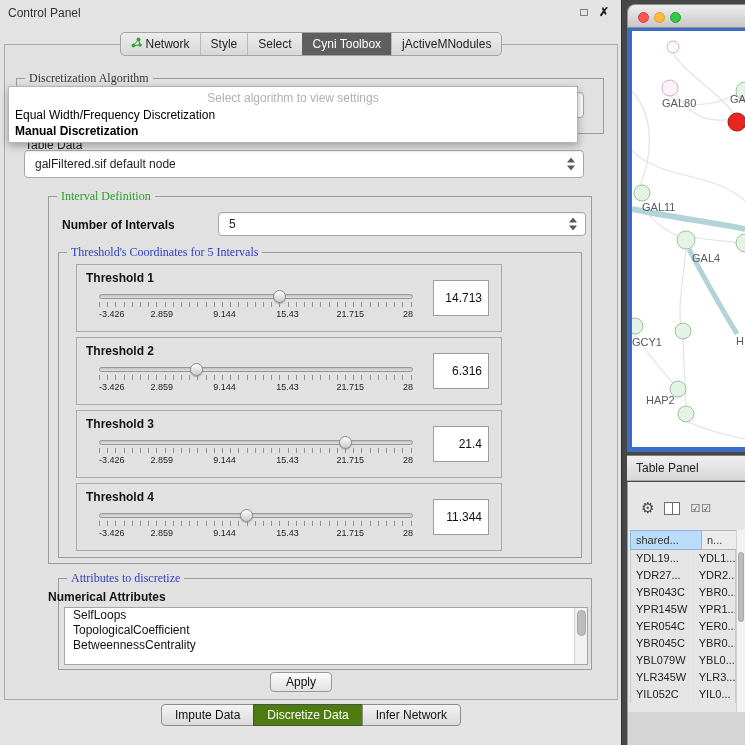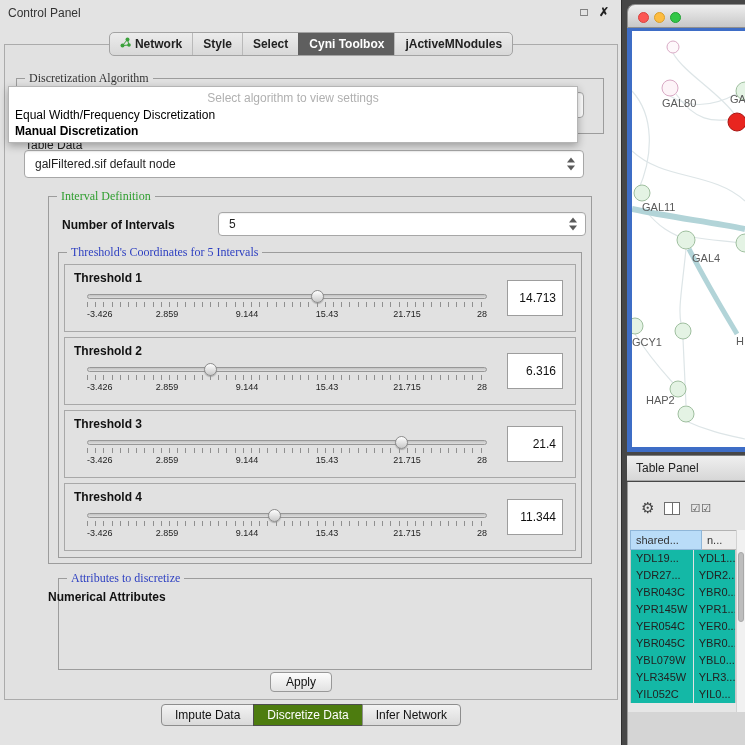--- a/index.html
+++ b/index.html
@@ -7,21 +7,21 @@
 
   
   .cp{position:absolute;left:0;top:0;width:622px;height:745px;background:#e3e3e3;border-right:1px solid #2e2e2e;}
   .cp-title{position:absolute;left:8px;top:6px;font-size:12px;color:#333;}
   .winbtn{position:absolute;top:5px;font-size:12px;color:#222;cursor:default;width:16px;text-align:center;}
   .pane{position:absolute;left:4px;top:44px;width:614px;height:656px;border:1px solid #ababab;background:#e1e1e1;}
 
   
   .tabrow{position:absolute;left:0;top:32px;width:622px;display:flex;justify-content:center;z-index:5;}
   .tabgroup{display:inline-flex;border:1px solid #a3a3a3;border-radius:5px;background:linear-gradient(#ececec,#d8d8d8);overflow:hidden;}
-  .tab{font-size:12px;color:#222;padding:4px 10px;border-left:1px solid #b9b9b9;display:flex;align-items:flex-start;gap:4px;cursor:default;white-space:nowrap;font-weight:bold;}
+  .tab{font-size:12px;color:#222;padding:4px 10px;border-left:1px solid #b9b9b9;display:flex;align-items:flex-start;gap:4px;cursor:default;white-space:nowrap;}
   .tab:first-child{border-left:none;}
   .tab.sel{background:#5f5f5f;color:#fff;border-left-color:#5f5f5f;}
 
   
   .group{position:absolute;border:1px solid #9c9c9c;}
   .gtitle{position:absolute;top:-8px;left:8px;background:#e1e1e1;padding:0 4px;font-size:12px;color:#333;white-space:nowrap;font-family:Liberation Serif, serif;}
 
   
   .combo{position:absolute;background:#fff;border:1px solid #a7a7a7;border-radius:4px;font-size:12px;color:#222;display:flex;align-items:center;padding:0 10px;box-shadow:inset 0 1px 1px rgba(0,0,0,.06);}
   .spin{position:absolute;right:7px;top:50%;transform:translateY(-50%);width:9px;height:13px;}
@@ -29,21 +29,21 @@
   .spin:before{top:0;border-bottom:5px solid #5a5a5a;}
   .spin:after{bottom:0;border-top:5px solid #5a5a5a;}
 
   
   .popup{position:absolute;left:8px;top:86px;width:570px;background:#fff;border:1px solid #b5b5b5;box-shadow:0 3px 8px rgba(0,0,0,.3);z-index:50;padding:2px 0 3px 0;}
   .popup .prompt{font-size:12px;color:#b0b0b0;text-align:center;padding:2px 0;}
   .popup .opt{font-size:12px;color:#000;padding:1px 6px;cursor:default;}
   .popup .opt.b{font-weight:bold;}
 
   
-  .thr{position:absolute;left:64px;width:512px;height:68px;border:1px solid #a8a8a8;background:#e1e1e1;}
+  .thr{position:absolute;left:76px;width:426px;height:68px;border:1px solid #a8a8a8;background:#e1e1e1;}
   .thr-label{position:absolute;left:9px;top:6px;font-size:12px;font-weight:bold;color:#111;}
   .rail{position:absolute;left:22px;right:88px;top:29px;height:5px;background:linear-gradient(#c3c3c3,#dedede);border:1px solid #979797;border-radius:3px;}
   .handle{position:absolute;top:-5px;width:13px;height:13px;border-radius:50%;background:linear-gradient(#fefefe,#c9c9c9);border:1px solid #8c8c8c;box-shadow:0 1px 1px rgba(0,0,0,.25);}
   .ticks{position:absolute;left:22px;right:88px;top:37px;height:5px;background:repeating-linear-gradient(90deg,#8f8f8f 0 1px,transparent 1px 8.2px);}
   .ticklabels{position:absolute;left:22px;right:88px;top:44px;height:12px;font-size:9px;color:#222;}
   .ticklabels span{position:absolute;transform:translateX(-50%);white-space:nowrap;}
   .thrval{position:absolute;right:12px;top:15px;width:56px;height:36px;border:1px solid #9d9d9d;background:#fff;font-size:12px;text-align:right;padding:0 6px;color:#111;}
 
   
   .listbox{position:absolute;background:#fff;border:1px solid #a5a5a5;overflow:hidden;}
@@ -67,21 +67,21 @@
   .netcanvas{position:absolute;left:5px;top:3px;width:113px;height:416px;background:#fff;}
 
   .tp-header{position:absolute;left:627px;top:455px;width:118px;height:26px;background:linear-gradient(#efefef,#d7d7d7);border-top:1px solid #7f7f7f;border-bottom:1px solid #a8a8a8;font-size:12px;color:#222;line-height:25px;padding-left:9px;}
   .tp-body{position:absolute;left:627px;top:482px;width:118px;height:263px;background:#e6e6e6;border-left:1px solid #9a9a9a;}
   .tp-toolbar{position:absolute;left:627px;top:493px;width:118px;height:30px;display:flex;align-items:center;gap:10px;padding-left:14px;}
   .tcol-icon{width:16px;height:13px;background:#fff;border:1px solid #6e6e6e;position:relative;}
   .tcol-icon:before{content:"";position:absolute;left:7px;top:0;bottom:0;width:1px;background:#6e6e6e;}
   .tbl-hdr{position:absolute;left:630px;top:530px;height:20px;display:flex;font-size:11px;color:#333;}
   .tbl-hdr .hc1{width:72px;background:#b9dcf8;border:1px solid #8fb6d8;line-height:18px;padding-left:5px;}
   .tbl-hdr .hc2{width:42px;background:#ececec;border:1px solid #b3b3b3;border-left:none;line-height:18px;padding-left:5px;}
-  .tbl-rows{position:absolute;left:630px;top:550px;width:106px;background:#14b8a6;border-left:1px solid #c9c9c9;border-right:1px solid #c9c9c9;}
+  .tbl-rows{position:absolute;left:630px;top:550px;width:106px;background:#e5e5e5;border-left:1px solid #c9c9c9;border-right:1px solid #c9c9c9;}
   .trow{display:flex;height:17px;font-size:11px;color:#222;}
   .trow .c1{width:64px;line-height:17px;padding-left:5px;border-right:1px solid #e2e2e2;white-space:nowrap;overflow:hidden;}
   .trow .c2{width:42px;line-height:17px;padding-left:5px;white-space:nowrap;overflow:hidden;}
   .tp-footer{position:absolute;left:627px;top:712px;width:118px;height:33px;background:#d5d5d5;border-left:1px solid #9a9a9a;}
 
   .net-label{font-size:11px;fill:#5a5a5a;}
 </style>
 </head>
 <body>
 
@@ -216,20 +216,28 @@
       <span style="left:80%;">21.715</span>
       <span style="left:100%;transform:translateX(-100%);">28</span>
     </div>
     <input class="thrval" value="11.344" style="">
   </div>
 
   <div class="group" style="left:58px;top:578px;width:534px;height:92px;">
     <div class="gtitle" style="color:#2d3fc1;">Attributes to discretize</div>
   </div>
   <div style="position:absolute;left:48px;top:590px;font-size:12px;font-weight:bold;color:#111;">Numerical Attributes</div>
+  <div class="listbox" style="left:64px;top:607px;width:524px;height:58px;">
+    <div class="li">SelfLoops</div>
+    <div class="li">TopologicalCoefficient</div>
+    <div class="li">BetweennessCentrality</div>
+    <div class="vscroll">
+      <div class="vthumb" style="top:2px;height:26px;"></div>
+    </div>
+  </div>
 
   <div class="applybtn">Apply</div>
 
   <div class="btabrow">
     <div class="btab">Impute Data</div>
     <div class="btab sel">Discretize Data</div>
     <div class="btab">Infer Network</div>
   </div>
 </div>
 

